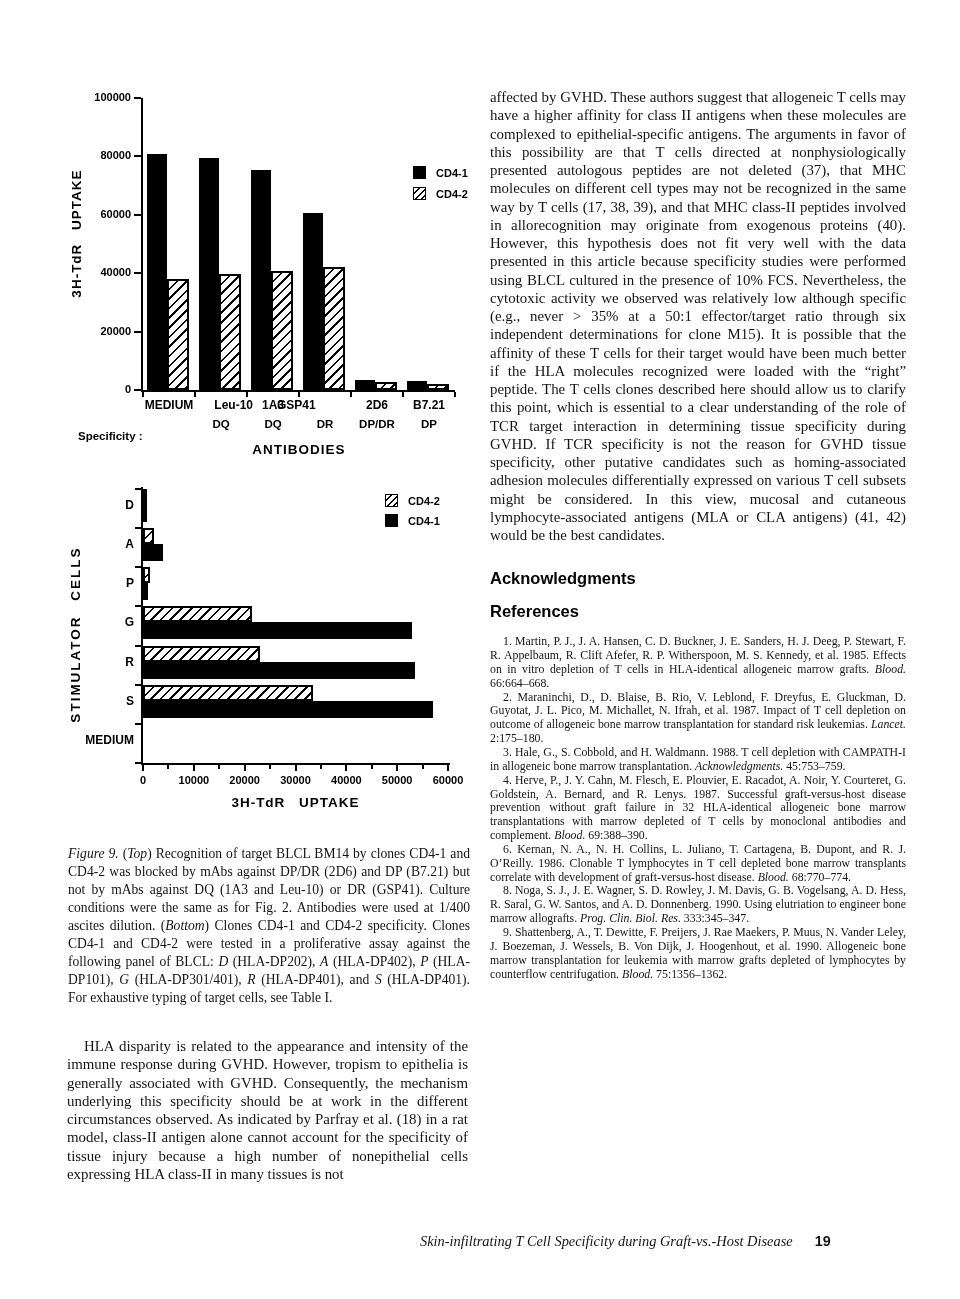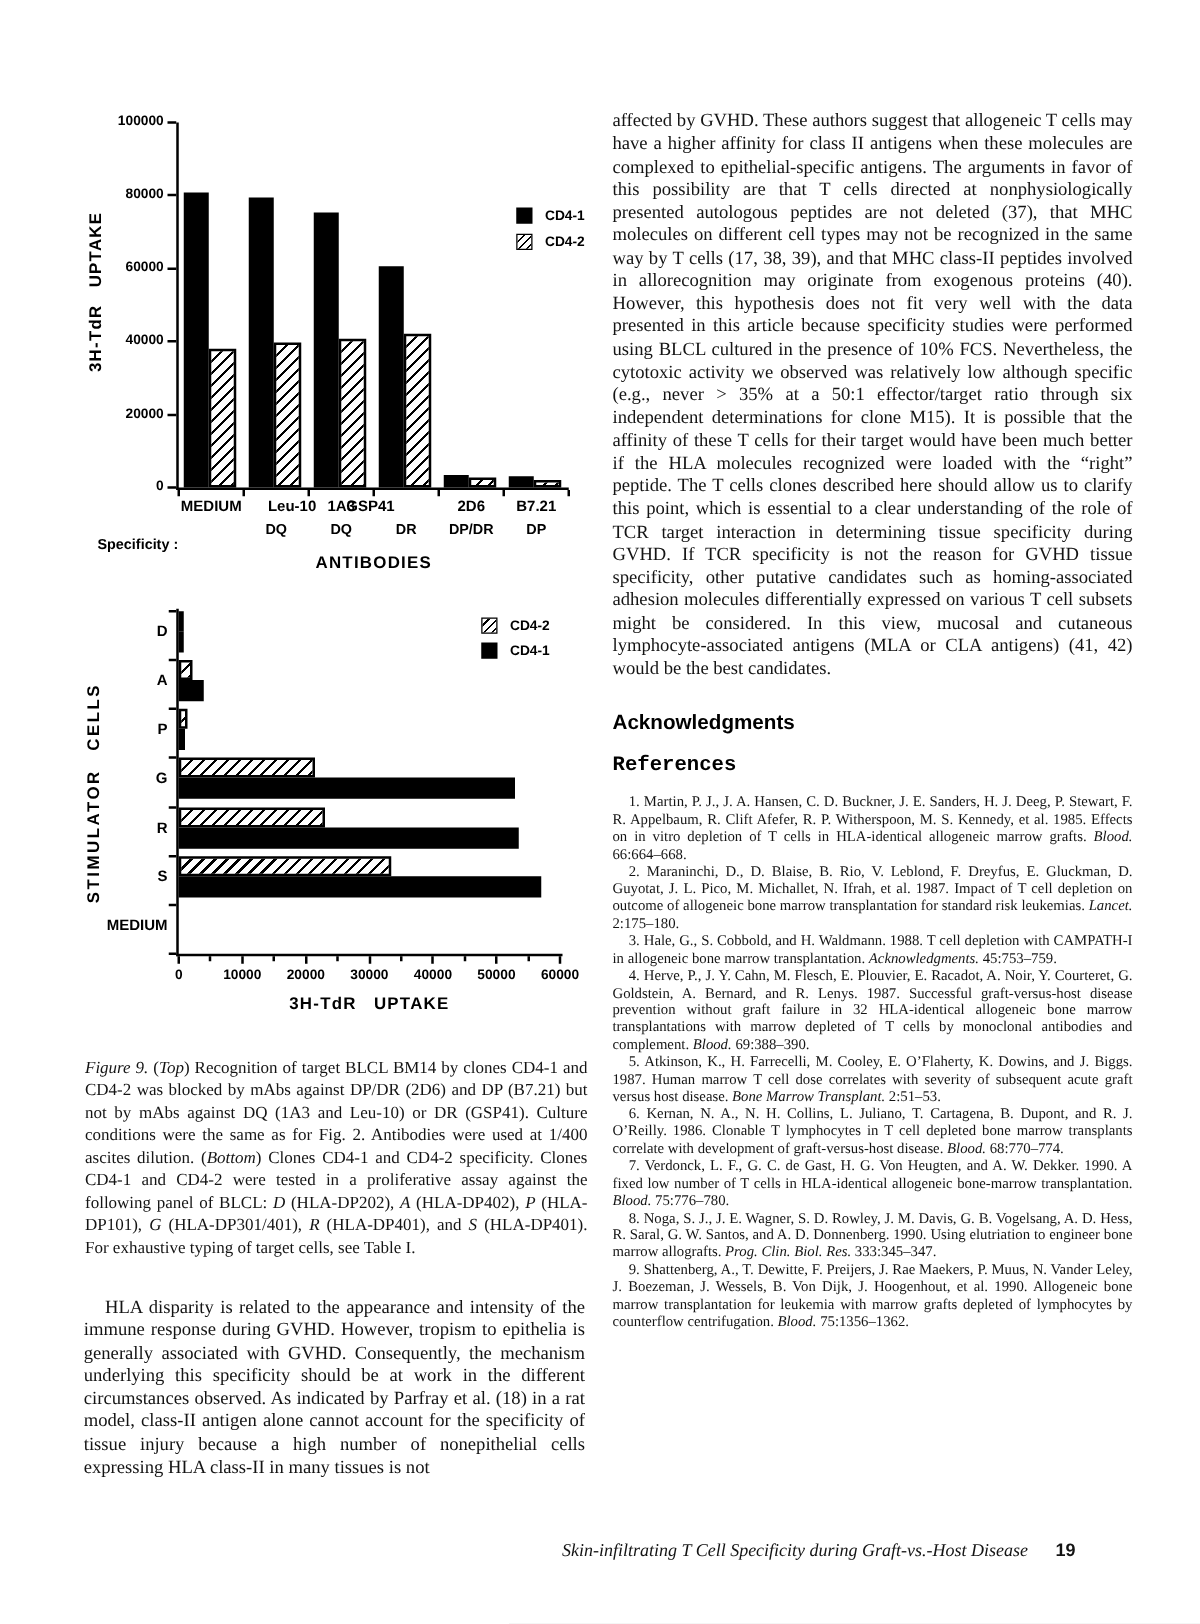--- a/index.html
+++ b/index.html
@@ -22,21 +22,21 @@
   .left-body{position:absolute;left:67px;top:1037px;width:401px;}
   .col-right{position:absolute;left:490px;top:88px;width:416px;}
   .body-text{font-size:14.9px;line-height:18.25px;text-align:justify;margin:0;font-family:Liberation Serif, serif;}
   .indent{text-indent:17px;}
   .mb-sec{margin-bottom:25px;}
   h2.sec{font-family:"Liberation Sans",sans-serif;font-weight:bold;font-size:16.5px;
     margin:0 0 14px 0;color:#000;}
   .ack-text{font-size:13.6px;line-height:16.9px;text-align:justify;margin:0;}
   .ack-block{margin-bottom:13px;}
   .ref{font-size:11.8px;line-height:13.85px;text-align:justify;text-indent:13px;margin:0;}
-  .footer{position:absolute;left:420px;top:1233px;width:470px;text-align:center;font-size:14.4px;}
+  .footer{position:absolute;left:420px;top:1233px;width:470px;text-align:left;font-size:14.4px;}
   .footer .rt i{font-style:italic;}
   .footer .pn{font-family:"Liberation Sans",sans-serif;font-weight:bold;margin-left:22px;}
   i{font-style:italic;}
 </style>
 </head>
 <body>
 
 <div class="page">
 
   <div id="chart1" class="chart" style="left:68px;top:88px;width:400px;height:392px;">
@@ -157,29 +157,27 @@
     <p class="body-text indent">HLA disparity is related to the appearance and intensity of the immune response during GVHD. However, tropism to epithelia is generally associated with GVHD. Consequently, the mechanism underlying this specificity should be at work in the different circumstances observed. As indicated by Parfray et al. (18) in a rat model, class-II antigen alone cannot account for the specificity of tissue injury because a high number of nonepithelial cells expressing HLA class-II in many tissues is not</p>
   </div>
 
   <div class="col-right">
     <p class="body-text mb-sec">affected by GVHD. These authors suggest that allogeneic T cells may have a higher affinity for class II antigens when these molecules are complexed to epithelial-specific antigens. The arguments in favor of this possibility are that T cells directed at nonphysiologically presented autologous peptides are not deleted (37), that MHC molecules on different cell types may not be recognized in the same way by T cells (17, 38, 39), and that MHC class-II peptides involved in allorecognition may originate from exogenous proteins (40). However, this hypothesis does not fit very well with the data presented in this article because specificity studies were performed using BLCL cultured in the presence of 10% FCS. Nevertheless, the cytotoxic activity we observed was relatively low although specific (e.g., never &gt; 35% at a 50:1 effector/target ratio through six independent determinations for clone M15). It is possible that the affinity of these T cells for their target would have been much better if the HLA molecules recognized were loaded with the “right” peptide. The T cells clones described here should allow us to clarify this point, which is essential to a clear understanding of the role of TCR target interaction in determining tissue specificity during GVHD. If TCR specificity is not the reason for GVHD tissue specificity, other putative candidates such as homing-associated adhesion molecules differentially expressed on various T cell subsets might be considered. In this view, mucosal and cutaneous lymphocyte-associated antigens (MLA or CLA antigens) (41, 42) would be the best candidates.</p>
 
     <h2 class="sec">Acknowledgments</h2>
     <div class="ack-block">
     </div>
 
-    <h2 class="sec" style="font-family:Liberation Mono, monospace;">References</h2>
+    <h2 class="sec" style="">References</h2>
     <div id="refs">
         <p class="ref"><span>1. Martin, P. J., J. A. Hansen, C. D. Buckner, J. E. Sanders, H. J. Deeg, P. Stewart, F. R. Appelbaum, R. Clift Afefer, R. P. Witherspoon, M. S. Kennedy, et al. 1985. Effects on in vitro depletion of T cells in HLA-identical allogeneic marrow grafts. </span><i>Blood.</i><span> 66:664–668.</span></p>
         <p class="ref"><span>2. Maraninchi, D., D. Blaise, B. Rio, V. Leblond, F. Dreyfus, E. Gluckman, D. Guyotat, J. L. Pico, M. Michallet, N. Ifrah, et al. 1987. Impact of T cell depletion on outcome of allogeneic bone marrow transplantation for standard risk leukemias. </span><i>Lancet.</i><span> 2:175–180.</span></p>
         <p class="ref"><span>3. Hale, G., S. Cobbold, and H. Waldmann. 1988. T cell depletion with CAMPATH-I in allogeneic bone marrow transplantation. </span><i>Acknowledgments.</i><span> 45:753–759.</span></p>
         <p class="ref"><span>4. Herve, P., J. Y. Cahn, M. Flesch, E. Plouvier, E. Racadot, A. Noir, Y. Courteret, G. Goldstein, A. Bernard, and R. Lenys. 1987. Successful graft-versus-host disease prevention without graft failure in 32 HLA-identical allogeneic bone marrow transplantations with marrow depleted of T cells by monoclonal antibodies and complement. </span><i>Blood.</i><span> 69:388–390.</span></p>
-        <p class="ref"><span>5. Atkinson, K., H. Farrecelli, M. Cooley, E. O’Flaherty, K. Dowins, and J. Biggs. 1987. Human marrow T cell dose correlates with severity of subsequent acute graft versus host disease. </span><i>Bone Marrow Transplant.</i><span> 2:51–53.</span></p>
         <p class="ref"><span>6. Kernan, N. A., N. H. Collins, L. Juliano, T. Cartagena, B. Dupont, and R. J. O’Reilly. 1986. Clonable T lymphocytes in T cell depleted bone marrow transplants correlate with development of graft-versus-host disease. </span><i>Blood.</i><span> 68:770–774.</span></p>
-        <p class="ref"><span>7. Verdonck, L. F., G. C. de Gast, H. G. Von Heugten, and A. W. Dekker. 1990. A fixed low number of T cells in HLA-identical allogeneic bone-marrow transplantation. </span><i>Blood.</i><span> 75:776–780.</span></p>
         <p class="ref"><span>8. Noga, S. J., J. E. Wagner, S. D. Rowley, J. M. Davis, G. B. Vogelsang, A. D. Hess, R. Saral, G. W. Santos, and A. D. Donnenberg. 1990. Using elutriation to engineer bone marrow allografts. </span><i>Prog. Clin. Biol. Res.</i><span> 333:345–347.</span></p>
         <p class="ref"><span>9. Shattenberg, A., T. Dewitte, F. Preijers, J. Rae Maekers, P. Muus, N. Vander Leley, J. Boezeman, J. Wessels, B. Von Dijk, J. Hoogenhout, et al. 1990. Allogeneic bone marrow transplantation for leukemia with marrow grafts depleted of lymphocytes by counterflow centrifugation. </span><i>Blood.</i><span> 75:1356–1362.</span></p>
       </div>
   </div>
 
   <div class="footer">
     <span class="rt"><span></span><i>Skin-infiltrating T Cell Specificity during Graft-vs.-Host Disease</i><span></span></span><span class="pn">19</span>
   </div>
 </div>
 

